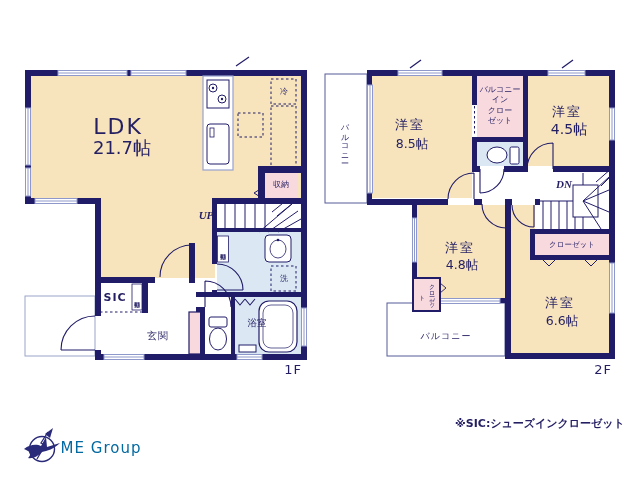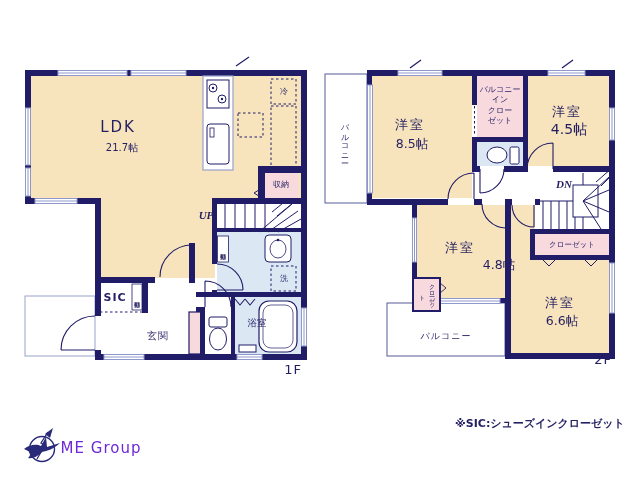--- a/index.html
+++ b/index.html
@@ -5,21 +5,21 @@
   html,body{margin:0;padding:0;background:#ffffff;}
   .stage{position:relative;width:640px;height:480px;background:#ffffff;overflow:hidden;
          font-family:"DejaVu Sans",sans-serif;}
   .stage svg{position:absolute;left:0;top:0;}
   .lbl{position:absolute;color:#241f63;line-height:1;white-space:nowrap;
        font-family:"DejaVu Sans",sans-serif;}
   .c{transform:translate(-50%,-50%);text-align:center;}
   .vert{writing-mode:vertical-rl;text-orientation:upright;letter-spacing:1px;white-space:normal;}
   .it{font-style:italic;font-family:"Liberation Serif","DejaVu Serif",serif;font-weight:bold;}
   .wicblock span{display:block;line-height:1.3;}
-  .gray{color:#6d28d9;}
+  .gray{color:#0369a1;}
 </style>
 </head>
 <body>
 
 <div class="stage">
 
 <svg width="640" height="480" viewBox="0 0 640 480">
 
   <g>
 
@@ -240,22 +240,22 @@
   </g>
 
   <g>
     <circle cx="42" cy="449" r="12.5" fill="none" stroke="#2a2a7a" stroke-width="1.4"></circle>
     <path d="M37,459 L45,445 L41,443 L48,432" fill="none" stroke="#2a2a7a" stroke-width="1.3"></path>
     <polygon points="45,434 53,428 50,438" fill="#2a2a7a"></polygon>
     <path d="M24,449 C30,444 37,444 41,446 L46,437 L47,447 L60,443 C54,449 47,451 42,452 C38,456 33,459 28,458 C31,455 32,452 24,449 Z" fill="#2a2a7a"></path>
   </g>
 </svg>
 
-<div class="lbl c" style="left:118px;top:127px;font-size:15px;letter-spacing:2px;font-weight:500;">LDK</div>
-<div class="lbl c" style="left:122px;top:148px;font-size:10px;">21.7帖</div>
+<div class="lbl c" style="left:118px;top:127px;font-size:22px;letter-spacing:2px;font-weight:500;">LDK</div>
+<div class="lbl c" style="left:122px;top:148px;font-size:18px;">21.7帖</div>
 <div class="lbl c" style="left:284px;top:92px;font-size:8px;">冷</div>
 <div class="lbl c" style="left:281px;top:185px;font-size:8px;">収納</div>
 <div class="lbl c it" style="left:206px;top:215px;font-size:11px;">UP</div>
 <div class="lbl c vert" style="left:223px;top:249px;font-size:6px;letter-spacing:0;">可動棚</div>
 <div class="lbl c vert" style="left:137px;top:297px;font-size:6px;letter-spacing:0;">可動棚</div>
 <div class="lbl c" style="left:115px;top:297px;font-size:11px;font-weight:600;letter-spacing:1px;">SIC</div>
 <div class="lbl c" style="left:122px;top:336px;font-size:10px;letter-spacing:1px;margin-left:36px;">玄関</div>
 <div class="lbl c" style="left:284px;top:279px;font-size:8px;">洗</div>
 <div class="lbl c" style="left:257px;top:323px;font-size:9.5px;">浴室</div>
 <div class="lbl c" style="left:293px;top:369px;font-size:13px;letter-spacing:1px;">1F</div>
@@ -267,23 +267,23 @@
   <span>バルコニー</span>
   <span>イン</span>
   <span>クロー</span>
   <span>ゼット</span>
 </div>
 <div class="lbl c" style="left:567px;top:111px;font-size:13px;letter-spacing:2px;">洋室</div>
 <div class="lbl c" style="left:569px;top:129px;font-size:14px;">4.5帖</div>
 <div class="lbl c it" style="left:564px;top:184px;font-size:11px;">DN</div>
 <div class="lbl c" style="left:572px;top:245px;font-size:7.5px;">クローゼット</div>
 <div class="lbl c" style="left:460px;top:247px;font-size:13px;letter-spacing:2px;">洋室</div>
-<div class="lbl c" style="left:462px;top:265px;font-size:12.5px;margin-left:37px;">4.8帖</div>
+<div class="lbl c" style="left:462px;top:265px;font-size:12.5px;">4.8帖</div>
 <div class="lbl c vert" style="left:427px;top:294px;font-size:6px;height:30px;line-height:10px;letter-spacing:0;">クローゼット</div>
 <div class="lbl c" style="left:446px;top:336px;font-size:9px;letter-spacing:1px;">バルコニー</div>
 <div class="lbl c" style="left:560px;top:302px;font-size:13px;letter-spacing:2px;">洋室</div>
 <div class="lbl c" style="left:562px;top:321px;font-size:12.5px;">6.6帖</div>
-<div class="lbl c" style="left:603px;top:359px;font-size:13px;letter-spacing:1px;">2F</div>
+<div class="lbl c" style="left:603px;top:369px;font-size:13px;letter-spacing:1px;">2F</div>
 
 <div class="lbl c" style="left:540px;top:423px;font-size:11px;font-weight:700;">※SIC:シューズインクローゼット</div>
 <div class="lbl c gray" style="left:101px;top:448px;font-size:15px;letter-spacing:1px;">ME Group</div>
 
 </div>
 
 </body></html>

